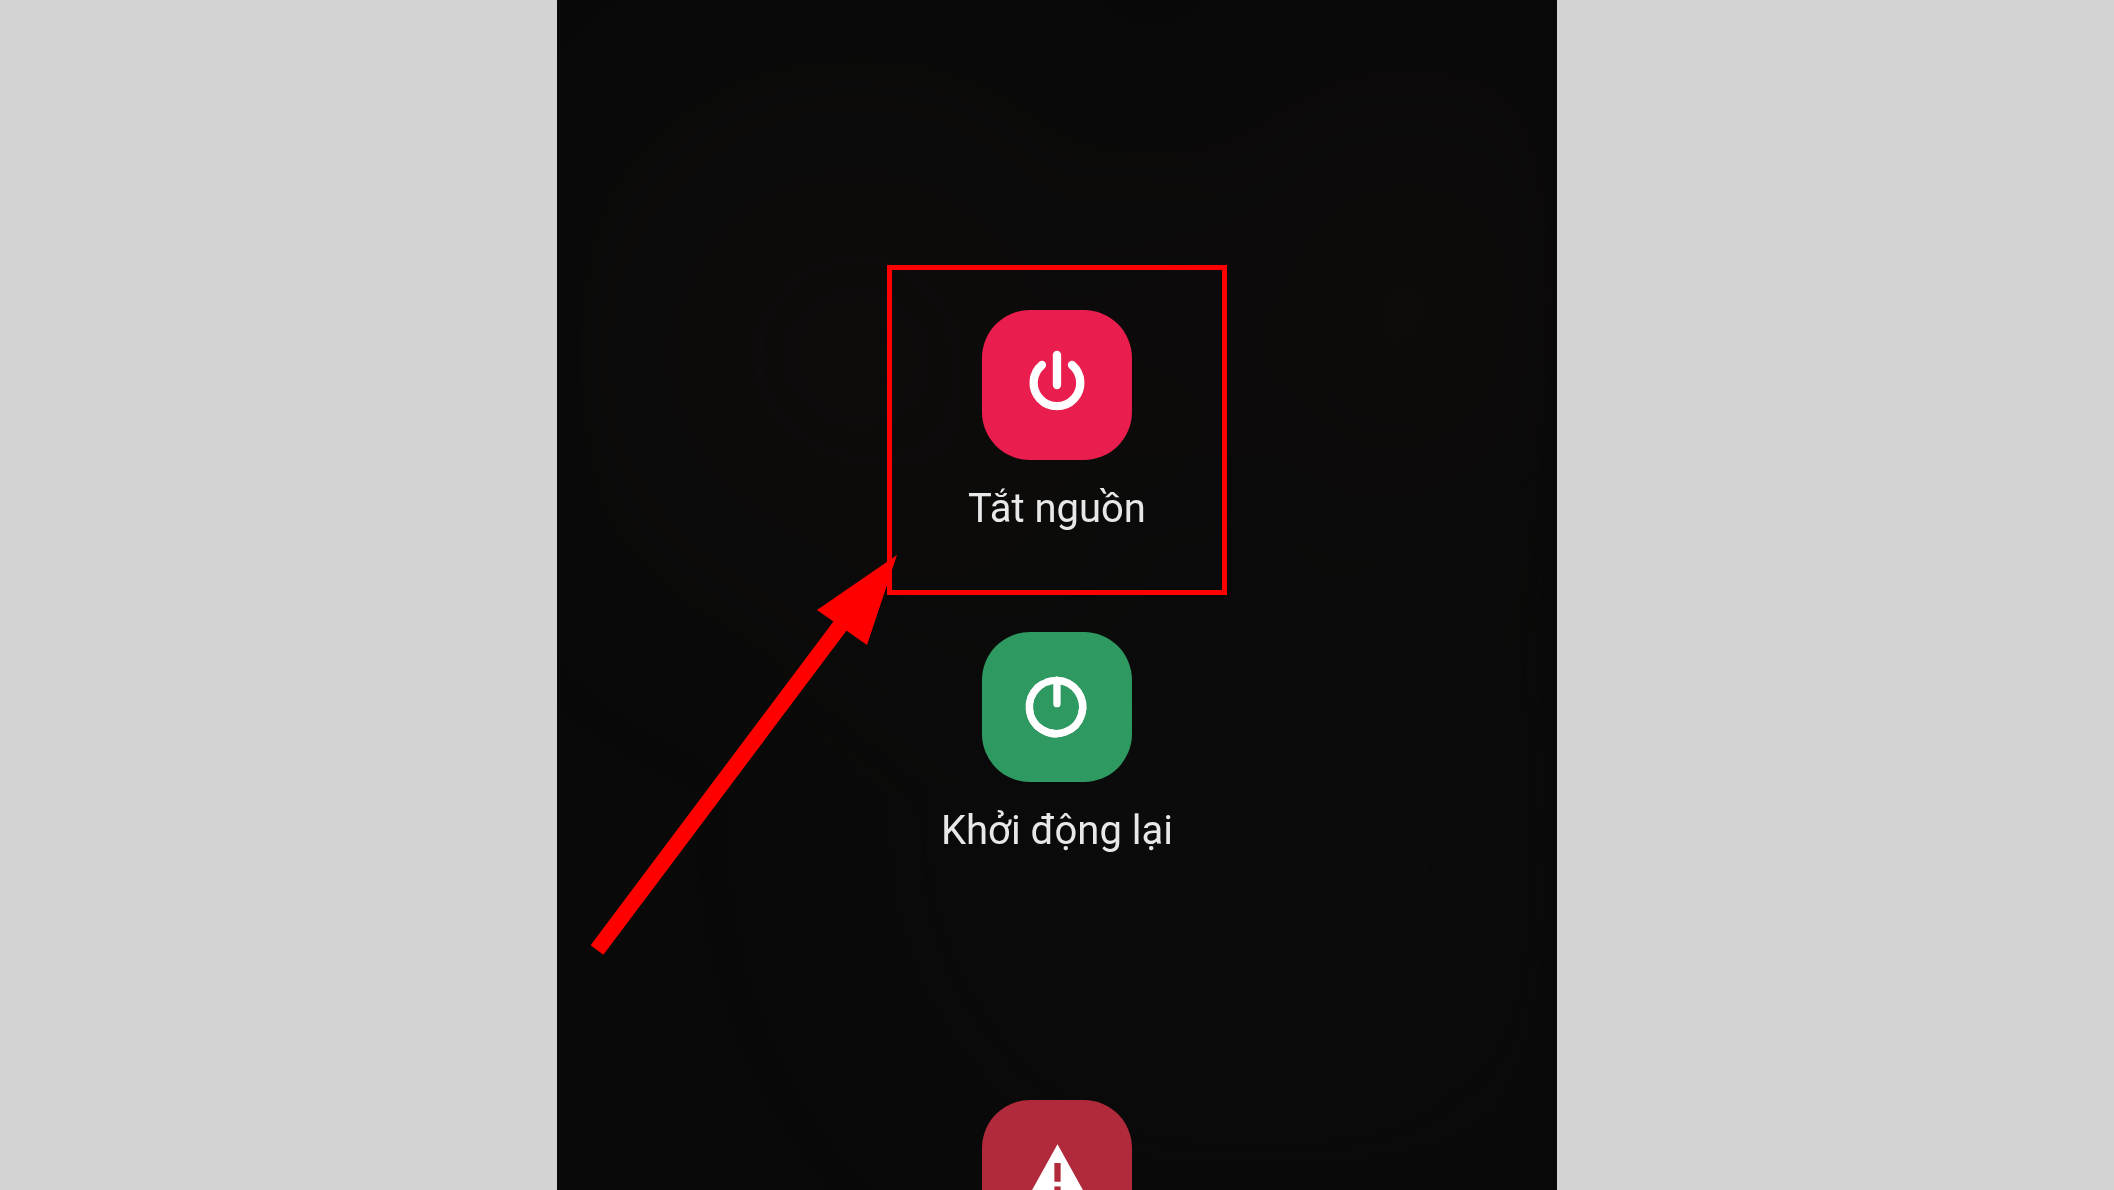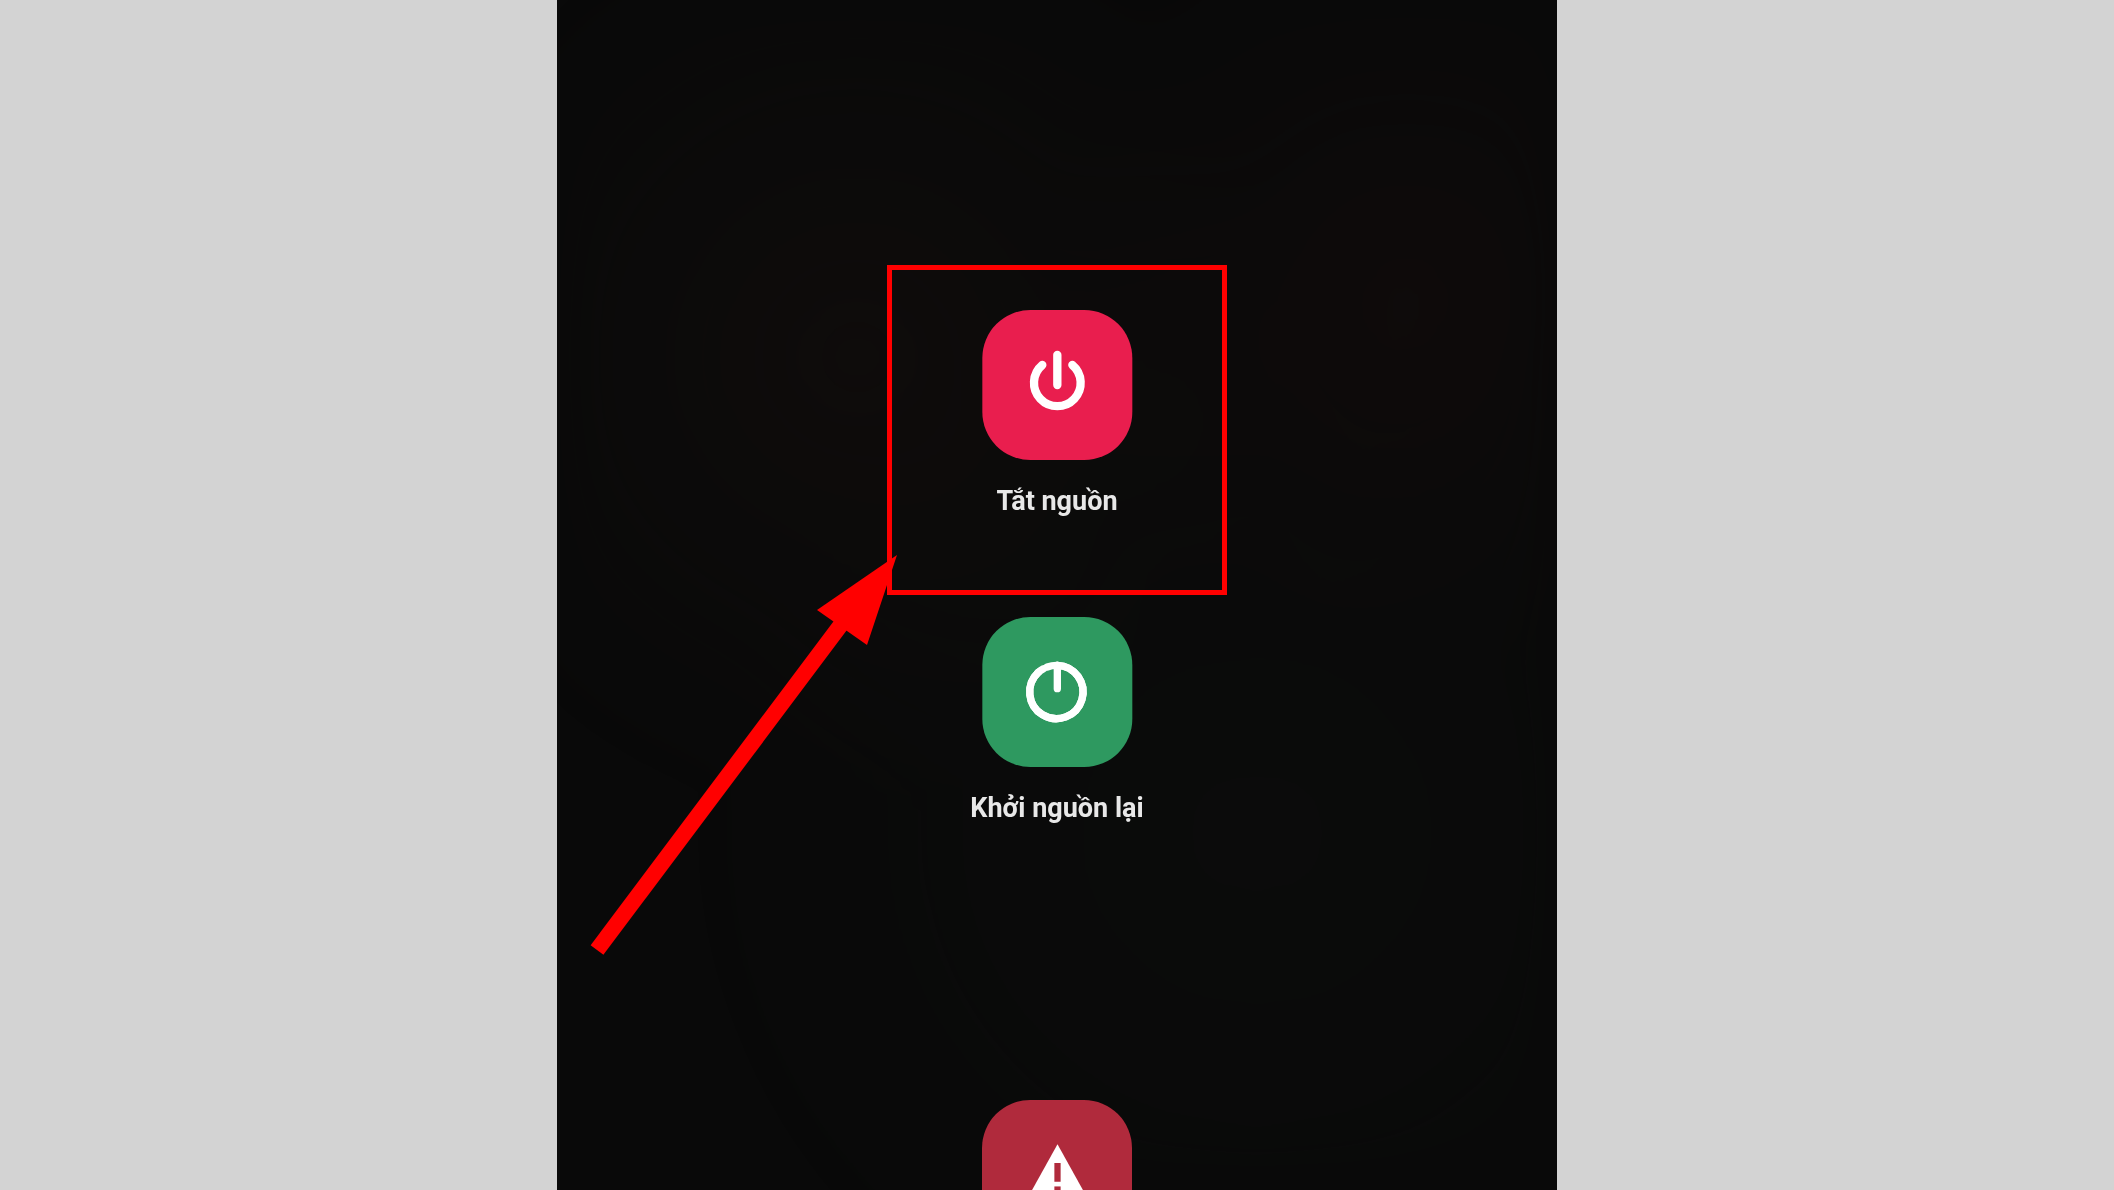--- a/index.html
+++ b/index.html
@@ -79,22 +79,22 @@
     .icon-green {
       background: #2e9960;
     }
     
     .icon-darkred {
       background: #b02a3c;
     }
     
     .menu-label {
       color: #e8e8e8;
-      font-size: 27px;
-      font-weight: 700;
+      font-size: 40px;
+      font-weight: 400;
     }
     
     .highlight-box {
       position: absolute;
       border: 5px solid #ff0000;
       pointer-events: none;
     }
     
     .arrow-annotation {
       position: absolute;
@@ -132,21 +132,21 @@
     <div class="menu-item">
       <div class="icon-container icon-green">
         <svg width="80" height="80" viewBox="0 0 24 24" fill="none" stroke="#ffffff" stroke-width="2.2" stroke-linecap="round">
           <path d="M12 4 L12 11"></path>
           <path d="M6.2 6.2 A 8 8 0 1 0 12 4" stroke-dasharray="0 0"></path>
           <path d="M6.2 6.2 A 8 8 0 0 1 9 4.5" stroke-dasharray="2 2.5"></path>
           <path d="M9 4.5 A 8 8 0 0 1 12 4"></path>
           <path d="M12 4 A 8 8 0 1 1 6.2 6.2"></path>
         </svg>
       </div>
-      <span class="menu-label">Khởi nguồn lại</span>
+      <span class="menu-label">Khởi động lại</span>
     </div>
 
   </div>
 
   <div class="emergency-partial">
     <div class="icon-container icon-darkred">
       <svg width="75" height="75" viewBox="0 0 24 24" fill="#ffffff">
         <path d="M12 2 L22 20 L2 20 Z" fill="#ffffff"></path>
         <rect x="11" y="8" width="2" height="6" fill="#b02a3c"></rect>
         <rect x="11" y="15.5" width="2" height="2" fill="#b02a3c"></rect>

